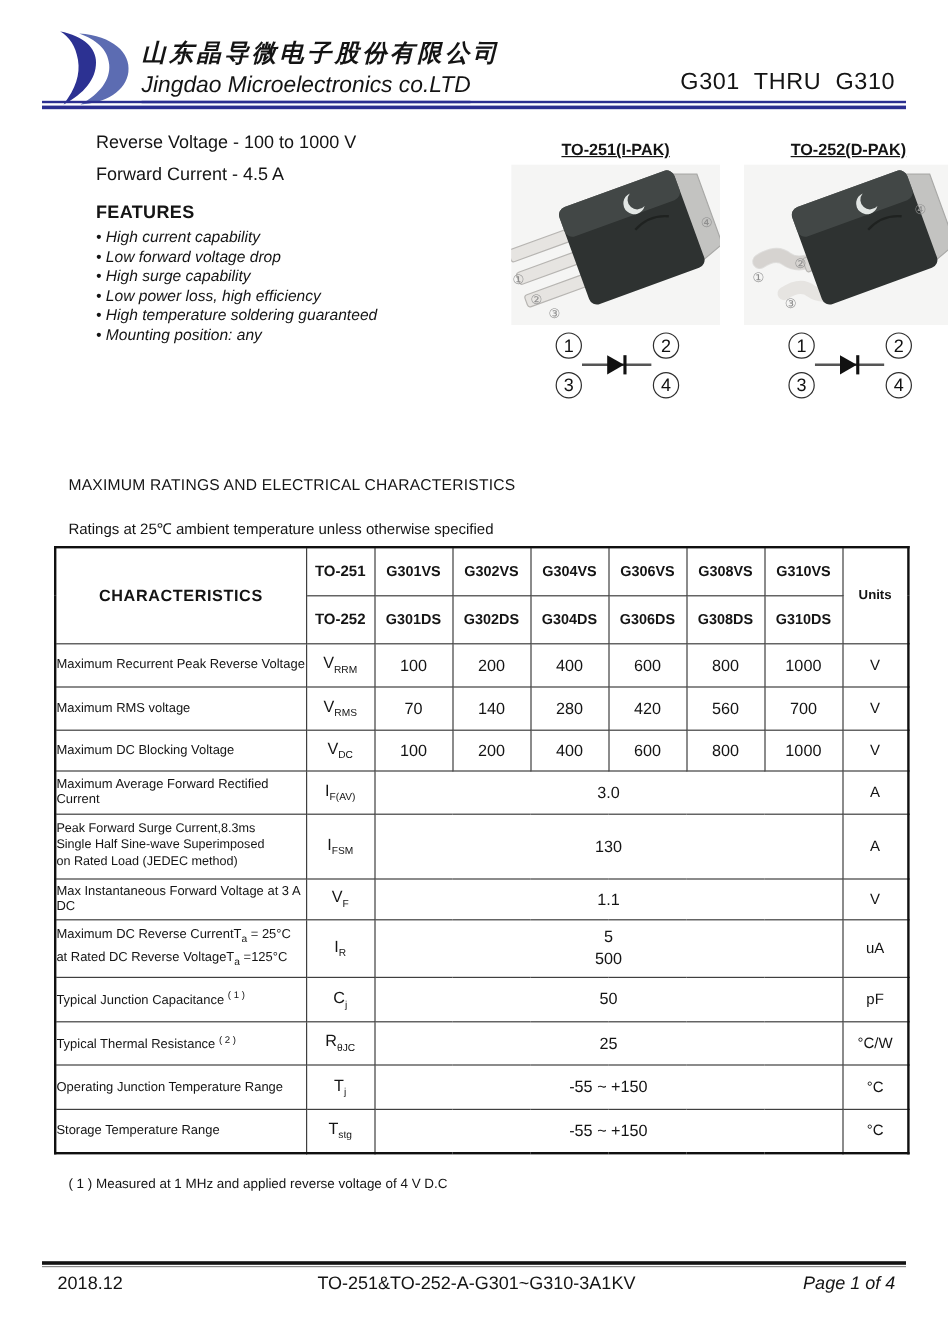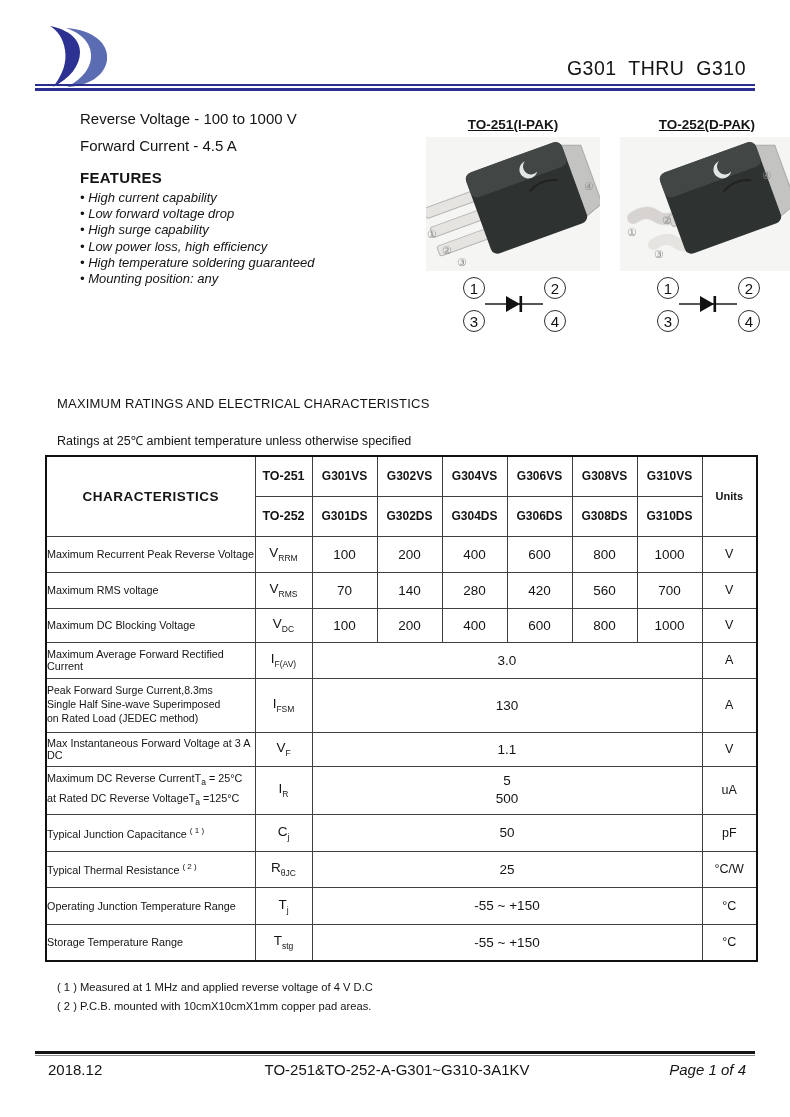--- a/index.html
+++ b/index.html
@@ -75,20 +75,24 @@
 </style>
 </head>
 <body>
 
 <div class="page">
 
   <svg class="logo" viewBox="0 0 74 62" aria-hidden="true">
     <path d="M20,2 C48,4 63,18 61,34 C59,50 42,60 21,61 C38,52 46,40 45,28 C44,15 34,7 20,2 Z" fill="#5c6cb2"></path>
     <path d="M4,0 C24,4 34,14 34,26 C34,40 24,52 7,61 C17,48 21,36 19,24 C17,12 12,5 4,0 Z" fill="#2c3192"></path>
   </svg>
+  <div class="company">
+    <div class="company-cn">山东晶导微电子股份有限公司</div>
+    <div class="company-en">Jingdao Microelectronics co.LTD</div>
+  </div>
   <div class="part-range">G301 THRU G310</div>
   <div class="header-rule">
     <div class="thin"></div>
       <div class="thick"></div>
   </div>
 
   <div class="info">
     <div class="info-line">Reverse Voltage - 100 to 1000 V</div>
     <div class="info-line">Forward Current - 4.5 A</div>
     <div class="features-title">FEATURES</div>
@@ -318,21 +322,20 @@
       <td class="lbl">Storage Temperature Range</td>
       <td class="sym"><span>T</span><sub>stg</sub></td>
       <td class="val" colspan="6">-55 ~ +150</td>
       <td class="unit">°C</td>
     </tr>
     </tbody>
   </table>
 
   <div class="notes">
     <div>( 1 ) Measured at 1 MHz and applied reverse voltage of 4 V D.C</div>
-    <div>( 2 ) P.C.B. mounted with 10cmX10cmX1mm copper pad areas.</div>
   </div>
 
   <div class="footer-rule">
     <div class="fthick"></div>
       <div class="fthin"></div>
   </div>
   <div class="footer-row">
     <span class="footer-date">2018.12</span>
     <span class="footer-doc">TO-251&amp;TO-252-A-G301~G310-3A1KV</span>
     <span class="footer-page">Page 1 of 4</span>

